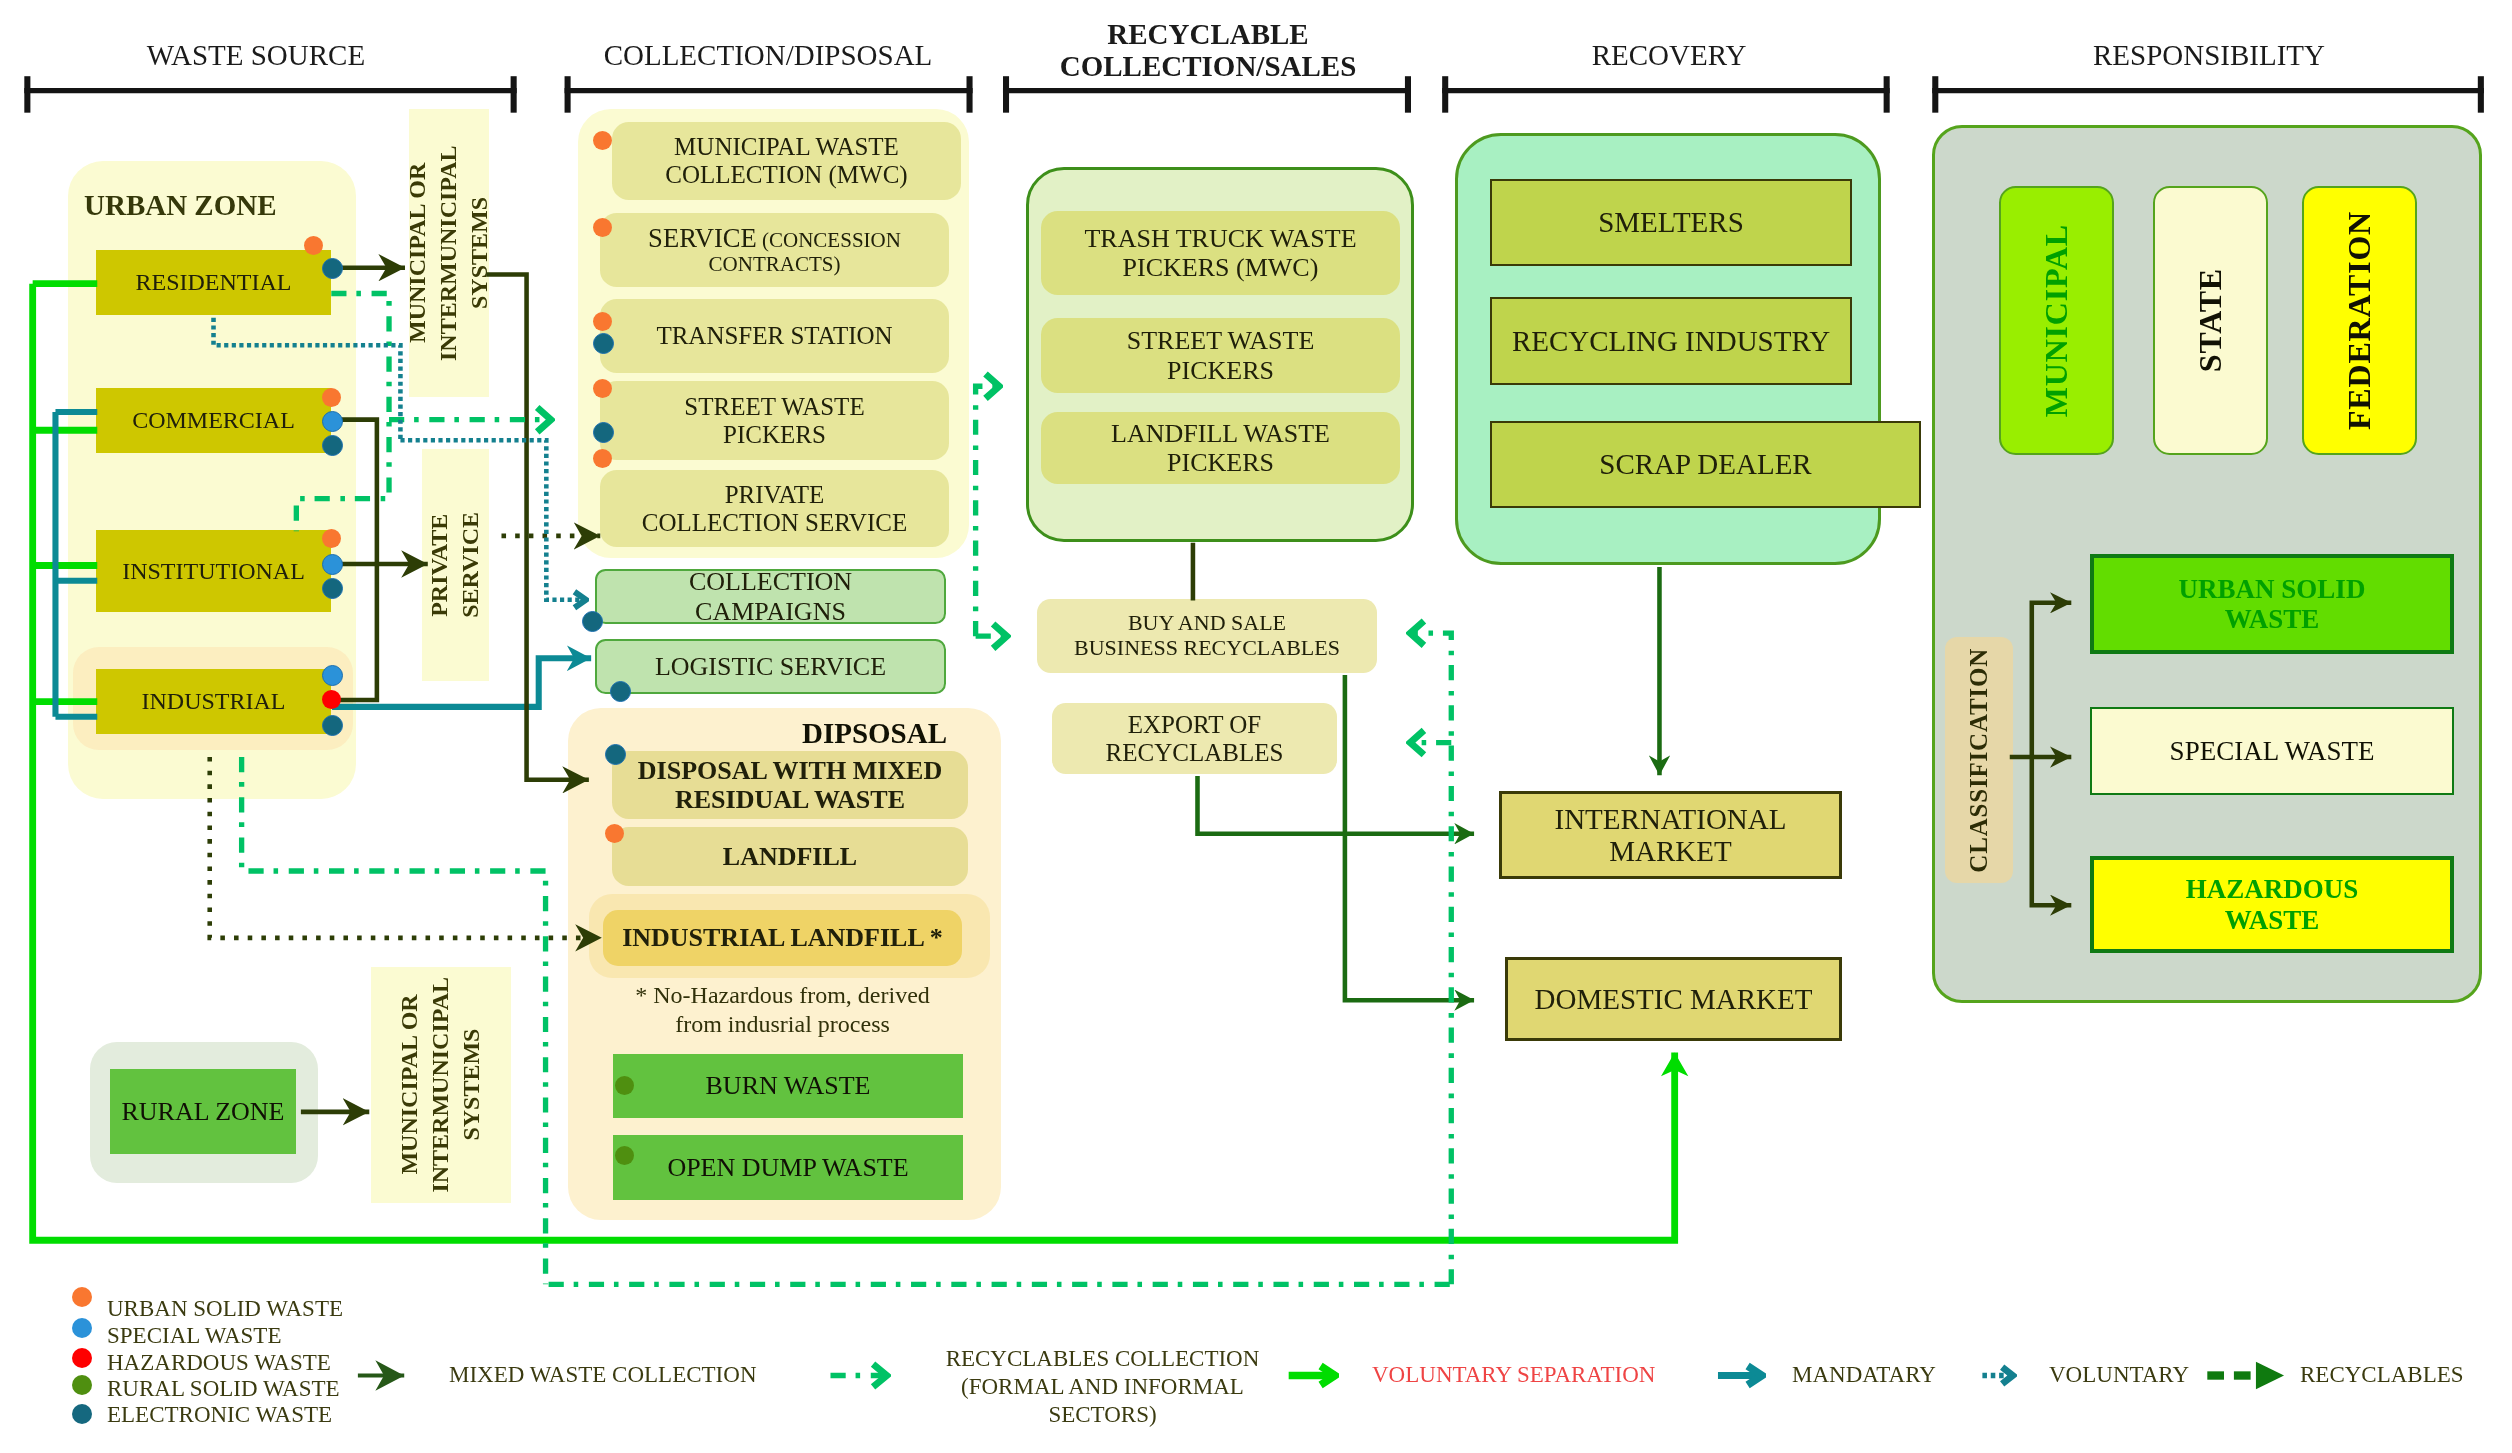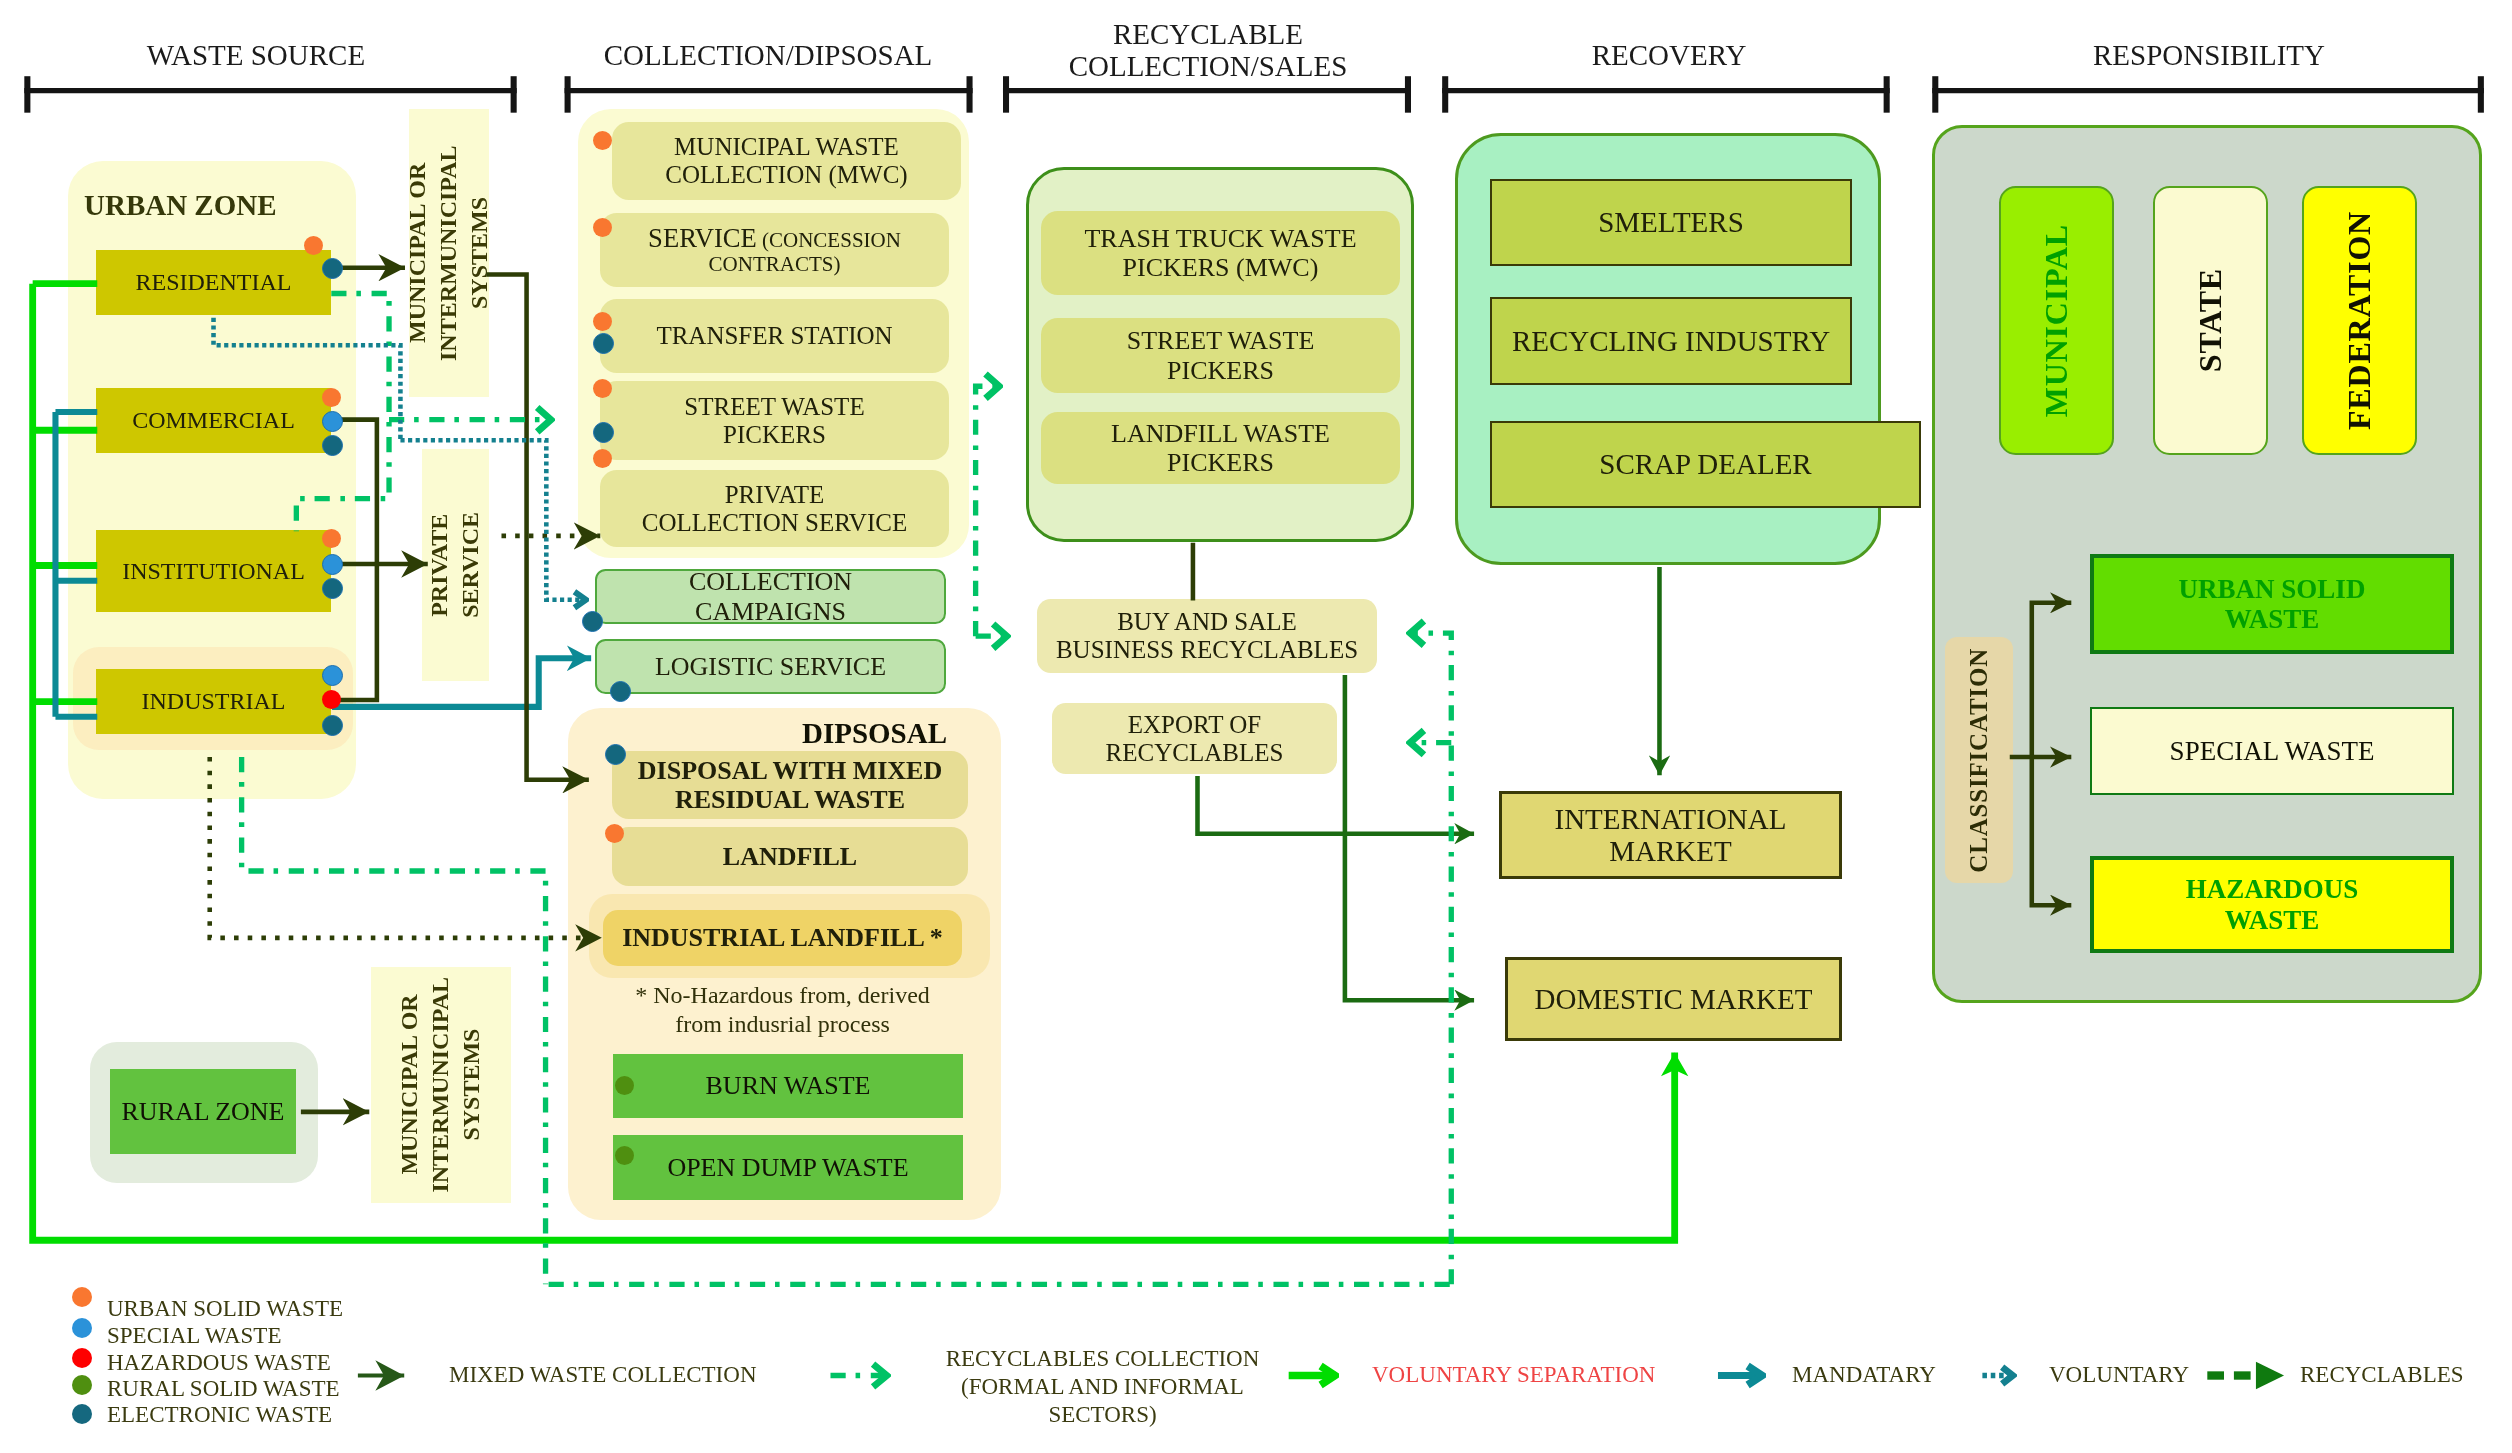--- a/index.html
+++ b/index.html
@@ -18,21 +18,21 @@
 
 <div id="root">
 <div class="abs" style="left:0;top:0;width:2512px;height:122px;">
 <div class="abs ctr hdr" style="left:-48px;top:32px;width:608px;height:46px;">
         <span style="font-size:29px;color:#1b1b1b;font-weight:normal;line-height:1.12;letter-spacing:0px;white-space:pre-line;">WASTE SOURCE</span>
       </div>
 <div class="abs ctr hdr" style="left:464px;top:32px;width:608px;height:46px;">
         <span style="font-size:29px;color:#1b1b1b;font-weight:normal;line-height:1.12;letter-spacing:0px;white-space:pre-line;">COLLECTION/DIPSOSAL</span>
       </div>
 <div class="abs ctr hdr" style="left:904px;top:27px;width:608px;height:46px;">
-        <span style="font-size:29px;color:#1b1b1b;font-weight:normal;line-height:1.12;letter-spacing:0px;white-space:pre-line;">RECYCLABLE
+        <span style="font-size:29px;color:#1b1b1b;font-weight:bold;line-height:1.12;letter-spacing:0px;white-space:pre-line;">RECYCLABLE
 COLLECTION/SALES</span>
       </div>
 <div class="abs ctr hdr" style="left:1365px;top:32px;width:608px;height:46px;">
         <span style="font-size:29px;color:#1b1b1b;font-weight:normal;line-height:1.12;letter-spacing:0px;white-space:pre-line;">RECOVERY</span>
       </div>
 <div class="abs ctr hdr" style="left:1905px;top:32px;width:608px;height:46px;">
         <span style="font-size:29px;color:#1b1b1b;font-weight:normal;line-height:1.12;letter-spacing:0px;white-space:pre-line;">RESPONSIBILITY</span>
       </div>
 </div>
 <div class="abs" style="left:68px;top:161px;width:288px;height:638px;background:#fbfbd2;border-radius:35px;"></div>
@@ -131,21 +131,21 @@
     </div>
 <div class="abs" style="left:1041px;top:318px;width:359px;height:75px;background:#dbe081;border-radius:16.7px;display:flex;align-items:center;justify-content:center;text-align:center;">
       <span style="font-size:26px;color:#20200a;font-weight:normal;line-height:1.12;letter-spacing:0px;white-space:pre-line;">STREET WASTE
 PICKERS</span>
     </div>
 <div class="abs" style="left:1041px;top:412px;width:359px;height:72px;background:#dbe081;border-radius:16.7px;display:flex;align-items:center;justify-content:center;text-align:center;">
       <span style="font-size:26px;color:#20200a;font-weight:normal;line-height:1.12;letter-spacing:0px;white-space:pre-line;">LANDFILL WASTE
 PICKERS</span>
     </div>
 <div class="abs" style="left:1037px;top:599px;width:340px;height:74px;background:#ede9b0;border-radius:13.7px;display:flex;align-items:center;justify-content:center;text-align:center;">
-      <span style="font-size:25px;color:#20200a;font-weight:normal;line-height:1.12;letter-spacing:0px;white-space:pre-line;">BUY AND SALE
+      <span style="font-size:22px;color:#20200a;font-weight:normal;line-height:1.12;letter-spacing:0px;white-space:pre-line;">BUY AND SALE
 BUSINESS RECYCLABLES</span>
     </div>
 <div class="abs" style="left:1052px;top:703px;width:285px;height:71px;background:#ede9b0;border-radius:13.7px;display:flex;align-items:center;justify-content:center;text-align:center;">
       <span style="font-size:25px;color:#20200a;font-weight:normal;line-height:1.12;letter-spacing:0px;white-space:pre-line;">EXPORT OF
 RECYCLABLES</span>
     </div>
 <div class="abs" style="left:1455px;top:133px;width:426px;height:432px;background:#a8f0c2;border:3px solid #4d9a1f;border-radius:46px;"></div>
 <div class="abs" style="left:1490px;top:179px;width:362px;height:87px;background:#bfd44c;border:2.3px solid #3a3a08;display:flex;align-items:center;justify-content:center;">
       <span style="font-size:29px;color:#20200a;font-weight:normal;line-height:1.12;letter-spacing:0px;white-space:pre-line;">SMELTERS</span>
     </div>

